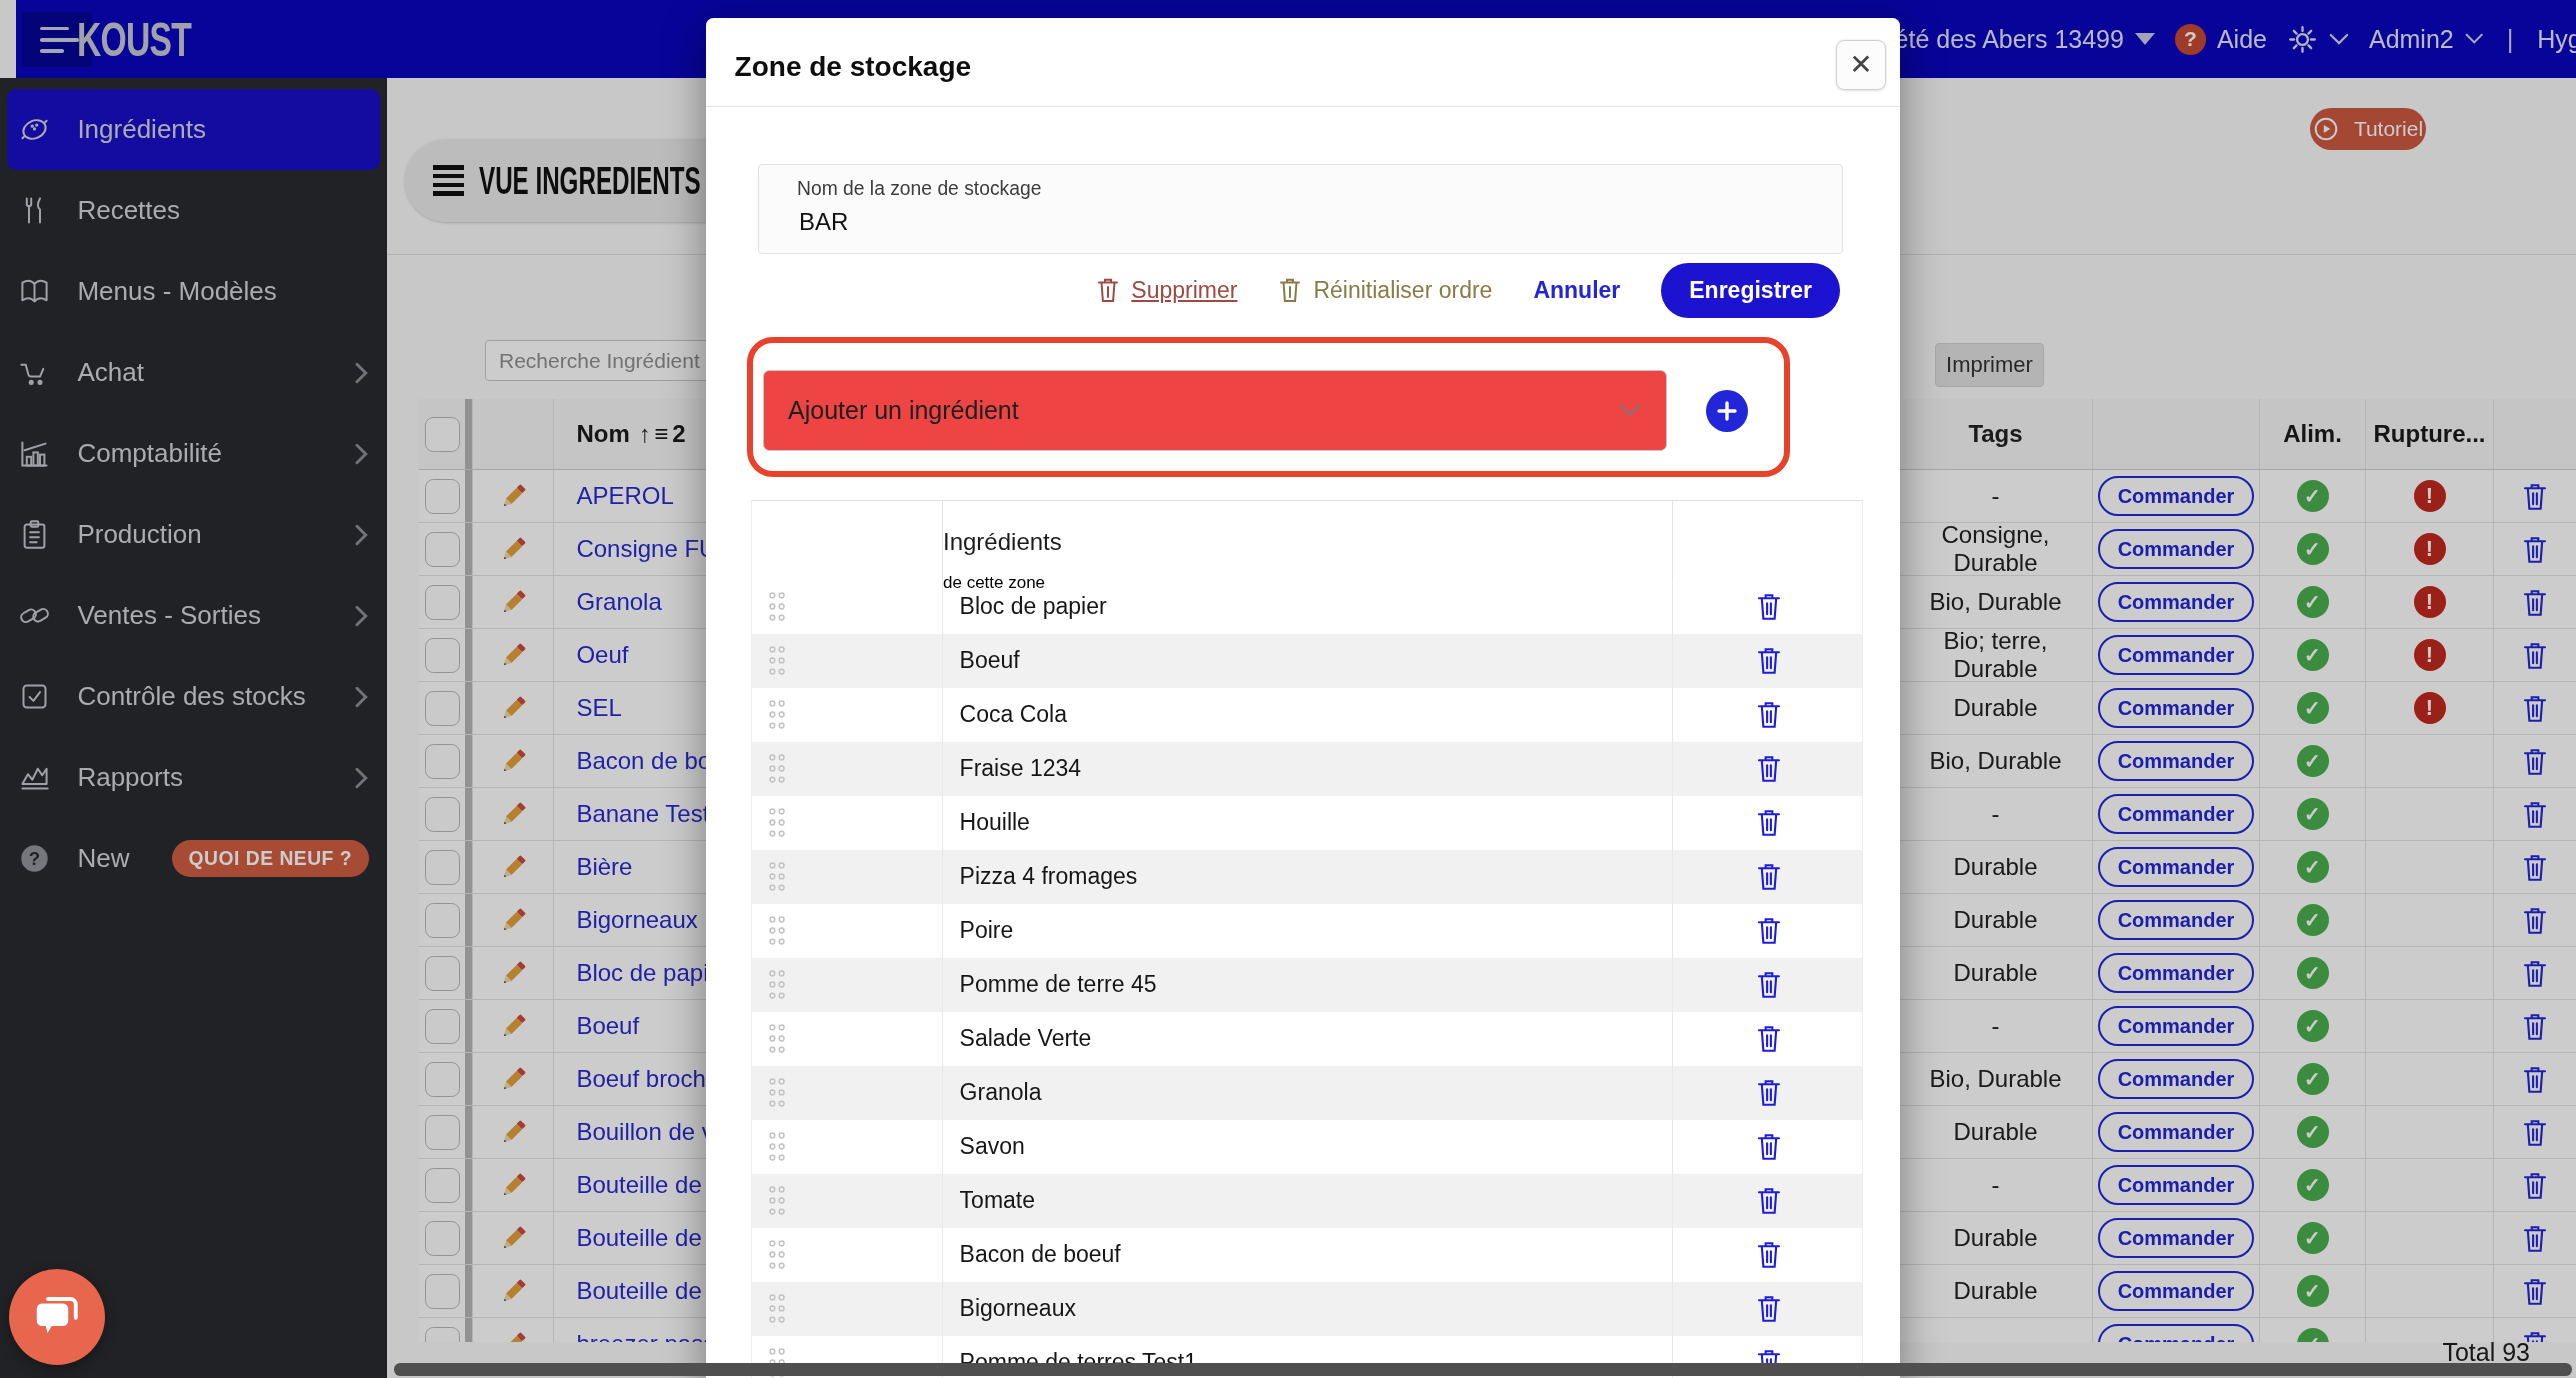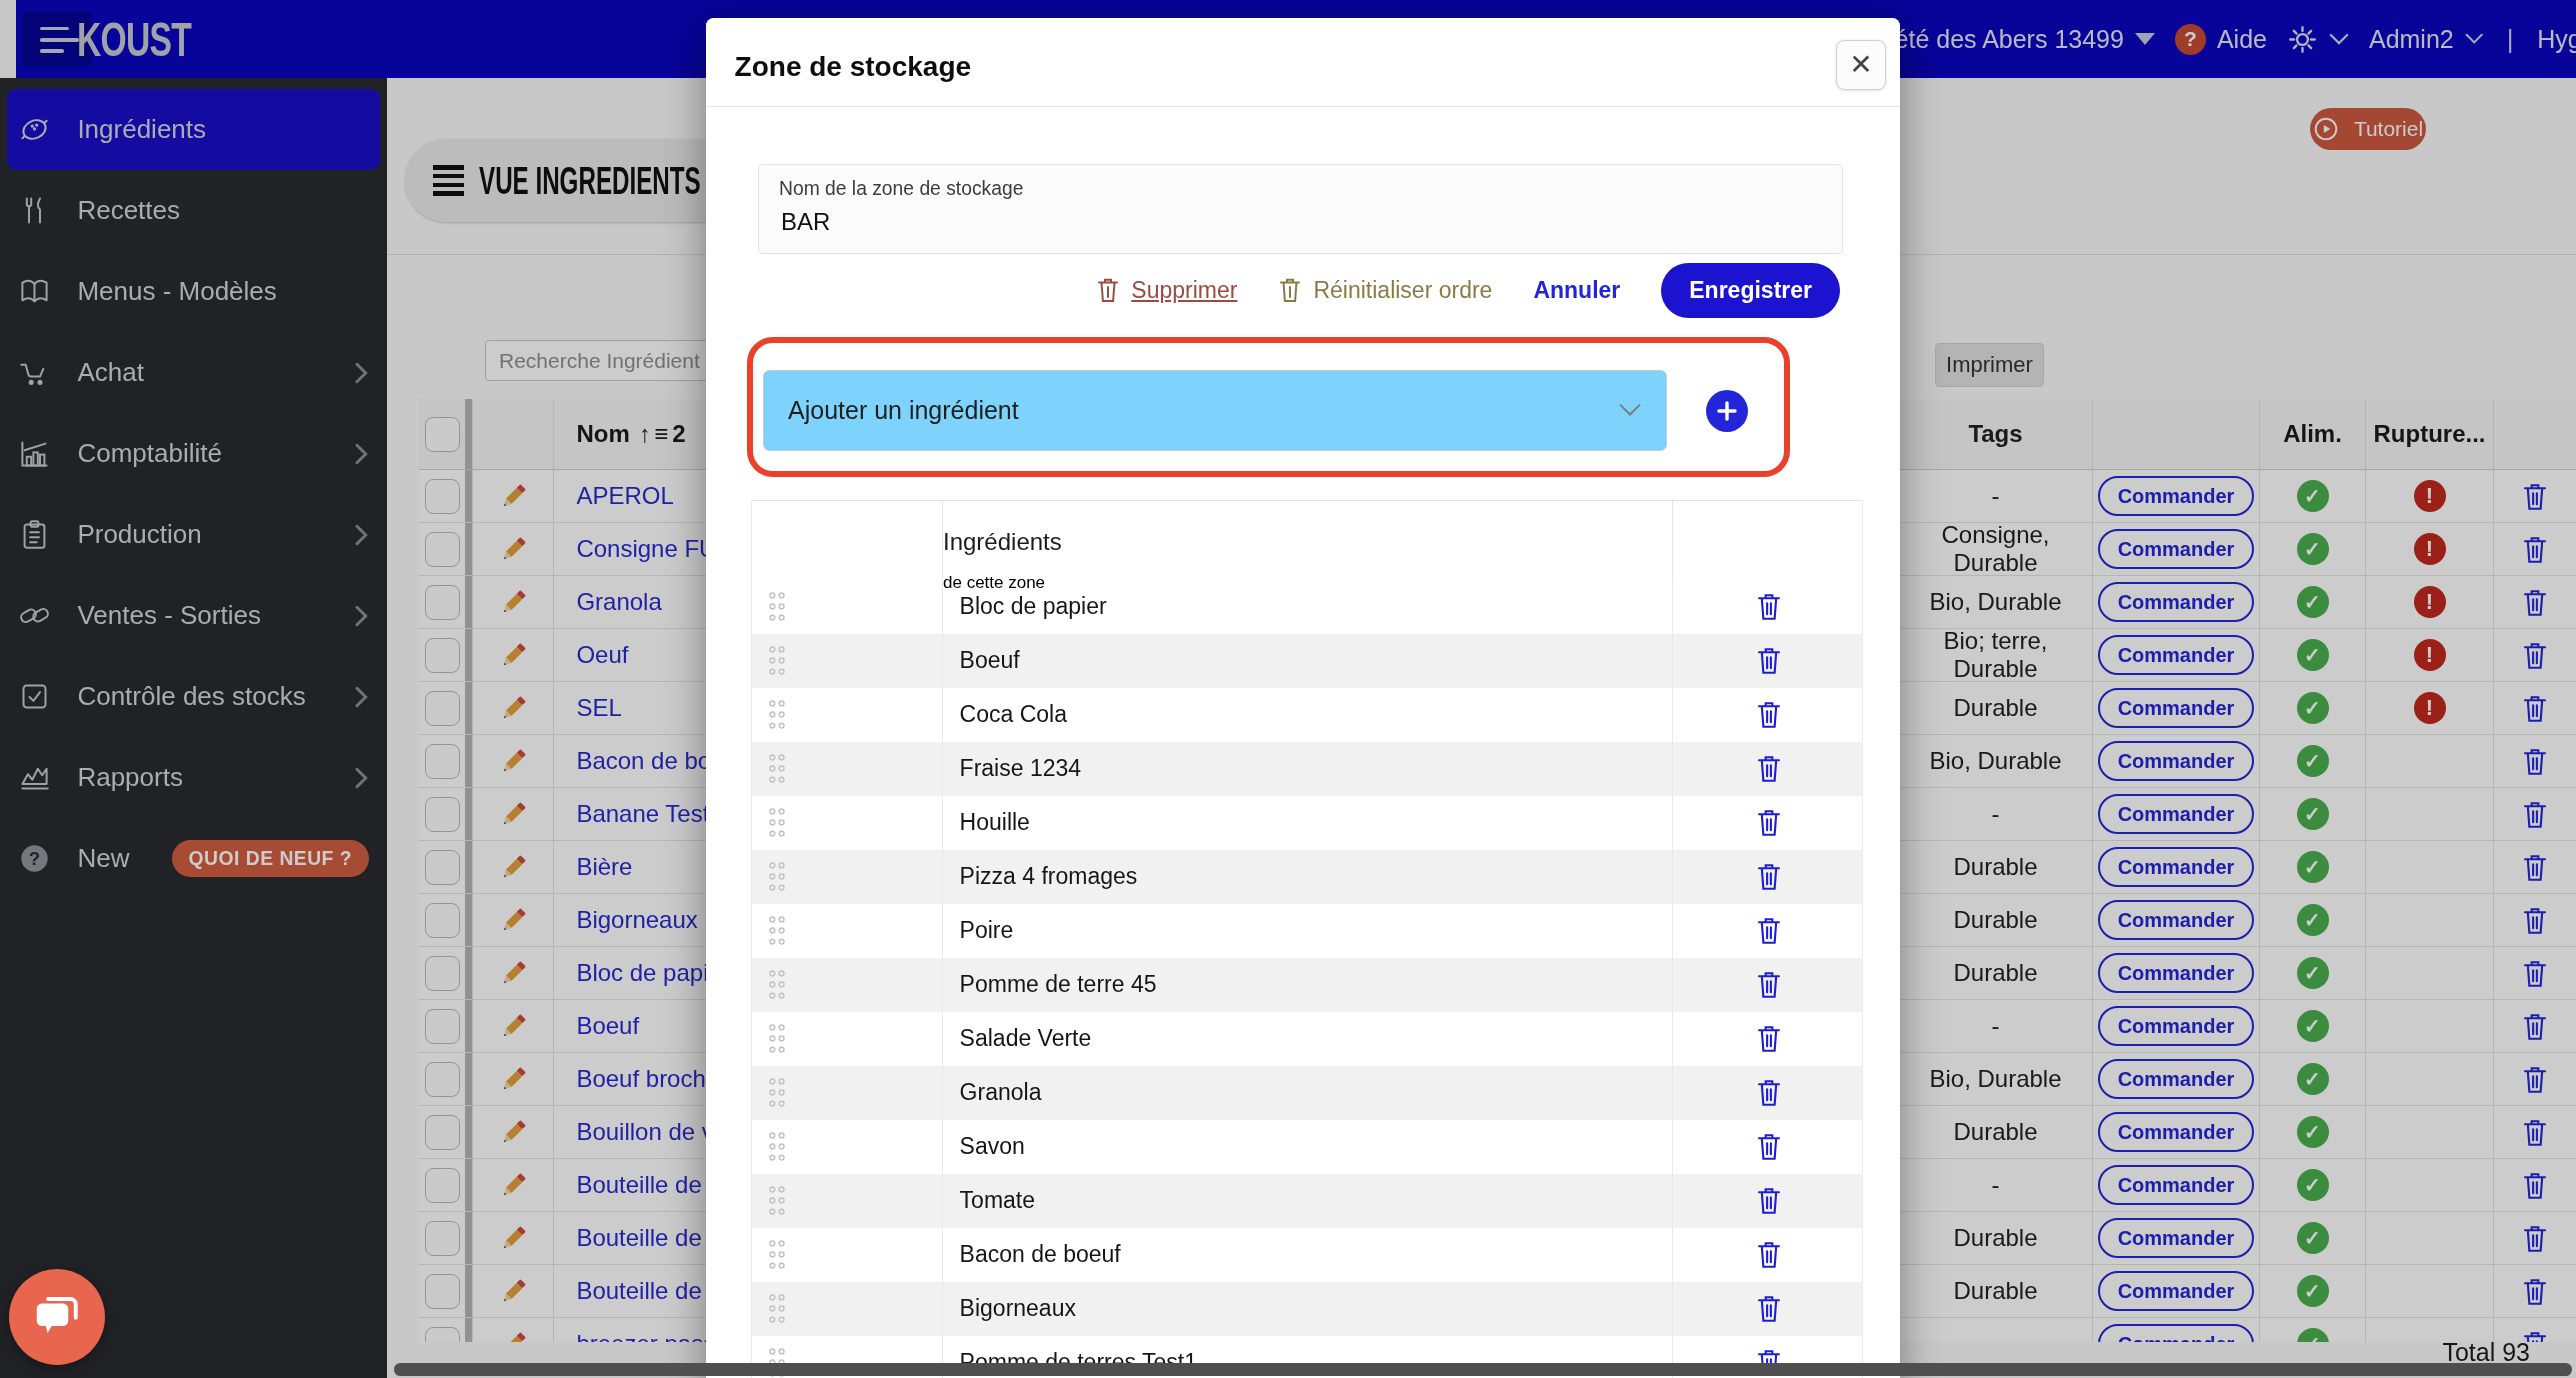--- a/index.html
+++ b/index.html
@@ -73,32 +73,32 @@
   .total-label { position:absolute; right:46px; bottom:11px; font-size:25px; color:#1d1d1d; z-index:20; }
 
   
   .backdrop { position:absolute; inset:0; background:rgba(0,0,0,.2); z-index:40; }
 
   
   .modal { position:absolute; left:706px; top:17.5px; width:1194px; height:1373px; background:#fff; border-radius:7.4px; z-index:60; box-shadow:0 11px 44px rgba(0,0,0,.4); }
   .modal-title { position:absolute; left:28.6px; top:33px; font-size:28px; font-weight:bold; color:#0e0e0e; }
   .modal-close { position:absolute; left:1130px; top:22px; width:50px; height:50px; border:0.9px solid #cfcfcf; border-radius:8.3px; background:#fcfcfc; display:flex; align-items:center; justify-content:center; font-size:28px; color:#444; cursor:pointer; box-shadow:0 0.9px 2.8px rgba(0,0,0,.12); }
   .modal-divider { position:absolute; left:0; top:88px; width:100%; height:0.9px; background:#e4e4e4; }
-  .zone-field { position:absolute; left:52px; top:146px; width:1085px; height:90px; background:#fbfbfb; border:0.9px solid #e2e2e2; border-radius:4.6px; padding:13px 20px; }
+  .zone-field { position:absolute; left:52px; top:146px; width:1085px; height:90px; background:#fbfbfb; border:0.9px solid #e2e2e2; border-radius:4.6px; padding:13px 38px; }
   .zone-field .zf-label { font-size:19.3px; color:#3c3c3c; display:block; }
   .zone-field input { border:none; background:transparent; outline:none; font-size:24px; color:#111; margin-top:7.4px; width:100%; font-family:"Liberation Sans",sans-serif; }
   .modal-actions { position:absolute; right:60px; top:245px; height:55px; display:flex; align-items:center; gap:41px; }
   .act { display:flex; align-items:center; gap:11px; font-size:23px; cursor:pointer; white-space:nowrap; }
   .act.delete { color:var(--delete-dark-red,#9c4a42); }
   .act.delete .lbl { text-decoration:underline; }
   .act.reset { color:var(--reset-olive,#8a7a45); }
   .act.cancel { color:var(--accent-blue,#2326d8); font-weight:bold; }
   .save-btn { background:var(--save-blue,#1b13cf); color:#fff; font-weight:bold; font-size:23px; border:none; border-radius:29.5px; padding:0 28px; height:55px; cursor:pointer; }
   .annotation { position:absolute; left:41px; top:319px; width:1043px; height:140px; border:6.4px solid var(--annotation-red,#e8422b); border-radius:26px; }
-  .add-select { position:absolute; left:10px; top:27px; width:904px; height:81px; background:#7dd3fc; border:1.8px solid #c8c8c8; border-radius:6.4px; display:flex; align-items:center; padding:0 24px; font-size:25px; color:#1f1f1f; cursor:pointer; }
+  .add-select { position:absolute; left:10px; top:27px; width:904px; height:81px; background:#ef4444; border:1.8px solid #c8c8c8; border-radius:6.4px; display:flex; align-items:center; padding:0 24px; font-size:25px; color:#1f1f1f; cursor:pointer; }
   .add-select .chev-dn { margin-left:auto; }
   .add-plus { position:absolute; left:953px; top:47px; width:42px; height:42px; border-radius:50%; background:var(--accent-blue,#2326d8); color:#fff; display:flex; align-items:center; justify-content:center; cursor:pointer; }
   .add-plus svg { width:24px; height:24px; }
 
   .ztable { position:absolute; left:45px; top:482px; width:1112px; border-top:0.9px solid #e0e0e0; border-left:0.9px solid #ececec; border-right:0.9px solid #ececec; }
   .zhead { display:grid; grid-template-columns:191px 730px 192px; height:79px; }
   .zhead > div { border-right:0.9px solid #e3e3e3; padding:13px 0; }
   .zhead > div:last-child { border-right:none; }
   .zh-main { font-size:24px; color:#1c1c1c; padding-top:14.7px; }
   .zh-sub { font-size:17px; color:#000000; margin-top:17px; }

